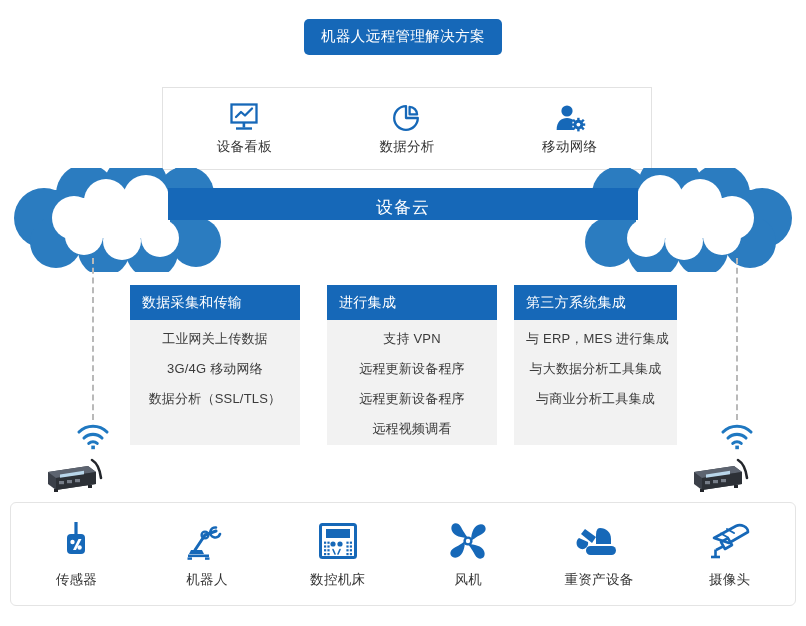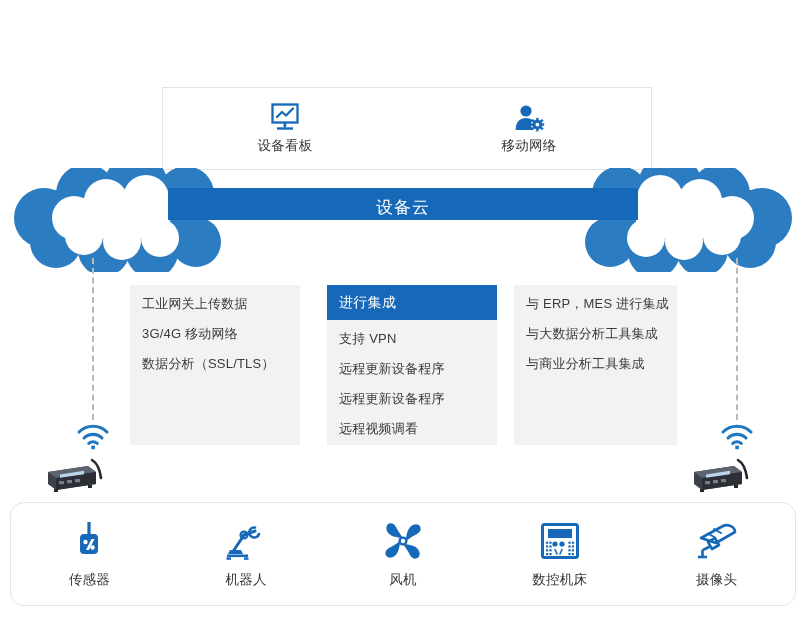--- a/index.html
+++ b/index.html
@@ -40,21 +40,20 @@
 
   
   .feature-box {
     position: absolute;
     left: 162px; top: 87px;
     width: 488px; height: 81px;
     border: 1px solid #e2e2e2;
     background: #ffffff;
     display: flex;
     align-items: center;
-    font-family: Liberation Mono, monospace;
   }
   .feature-item {
     flex: 1;
     display: flex;
     flex-direction: column;
     align-items: center;
     justify-content: center;
     gap: 7px;
   }
   .feature-item .ficon {
@@ -119,20 +118,21 @@
   .panel-body {
     padding: 12px 12px 0 12px;
   }
   .panel-body .pline {
     font-size: 13px;
     color: #3b3b3b;
     line-height: 1;
     margin-bottom: 17px;
     white-space: nowrap;
     letter-spacing: .2px;
+    text-align: center;
   }
 
   
   .wifi {
     position: absolute;
     width: 34px; height: 26px;
   }
   .wifi-left  { left: 76px;  top: 424px; }
   .wifi-right { left: 720px; top: 424px; }
 
@@ -142,21 +142,21 @@
   }
   .gw-left  { left: 44px;  top: 456px; }
   .gw-right { left: 690px; top: 456px; }
 
   
   .device-box {
     position: absolute;
     left: 10px; top: 502px;
     width: 784px; height: 102px;
     border: 1px solid #e4e4e4;
-    border-radius: 14px;
+    border-radius: 6px;
     background: #ffffff;
     display: flex;
     align-items: center;
   }
   .device-item {
     flex: 1;
     display: flex;
     flex-direction: column;
     align-items: center;
     justify-content: center;
@@ -172,37 +172,47 @@
     font-size: 13.5px;
     color: #333333;
     line-height: 1;
     letter-spacing: .3px;
   }
 </style>
 </head>
 <body>
 
 <div class="top-buttons">
+  <div class="sol-btn">机器人远程管理解决方案</div>
 </div>
 
 <div class="feature-box">
 
   <div class="feature-item">
     <span class="ficon">
       <svg width="34" height="30" viewBox="0 0 34 30">
         <rect x="4.5" y="1.5" width="25" height="18" fill="none" stroke="#1668b8" stroke-width="2.3"></rect>
         <polyline points="9,14 14,9 18,12.5 25,5.5" fill="none" stroke="#1668b8" stroke-width="2.3" stroke-linejoin="round" stroke-linecap="round"></polyline>
         <rect x="15.6" y="19.5" width="2.6" height="5" fill="#1668b8"></rect>
         <rect x="9" y="24.3" width="16" height="2.4" fill="#1668b8"></rect>
       </svg>
     </span>
     <span class="flabel">设备看板</span>
   </div>
 
 
+  <div class="feature-item">
+    <span class="ficon">
+      <svg width="32" height="30" viewBox="0 0 32 30">
+        <path d="M15,3.2 A11.8,11.8 0 1 0 26.8,15 L15,15 Z" fill="none" stroke="#1668b8" stroke-width="2.3" stroke-linejoin="round"></path>
+        <path d="M18.6,3.9 L18.6,11.4 L26.1,11.4 A7.6,7.6 0 0 0 18.6,3.9 Z" fill="none" stroke="#1668b8" stroke-width="2.3" stroke-linejoin="round"></path>
+      </svg>
+    </span>
+    <span class="flabel">数据分析</span>
+  </div>
 
   <div class="feature-item">
     <span class="ficon">
       <svg width="34" height="30" viewBox="0 0 34 30">
         <circle cx="14" cy="8" r="5.6" fill="#1668b8"></circle>
         <path d="M3.6,27 C3.6,18.6 8.4,15 14,15 C19.6,15 24.4,18.6 24.4,27 Z" fill="#1668b8"></path>
         <circle cx="25.4" cy="21.6" r="6.4" fill="#ffffff"></circle>
         <g fill="#1668b8">
           <circle cx="25.4" cy="21.6" r="4.9"></circle>
           <rect x="24.2" y="14.8" width="2.4" height="3.1"></rect>
@@ -279,38 +289,40 @@
 
     <rect x="168" y="20" width="470" height="32" fill="#1668b8"></rect>
   </svg>
 </div>
 <div class="cloud-label">设备云</div>
 
 <div class="dash-line dash-left"></div>
 <div class="dash-line dash-right"></div>
 
 <div class="panel panel-1">
+  <div class="panel-head">数据采集和传输</div>
   <div class="panel-body">
     <div class="pline">工业网关上传数据</div>
     <div class="pline">3G/4G 移动网络</div>
     <div class="pline">数据分析（SSL/TLS）</div>
   </div>
 </div>
 
 <div class="panel panel-2">
   <div class="panel-head">进行集成</div>
   <div class="panel-body">
     <div class="pline">支持 VPN</div>
     <div class="pline">远程更新设备程序</div>
     <div class="pline">远程更新设备程序</div>
     <div class="pline">远程视频调看</div>
   </div>
 </div>
 
 <div class="panel panel-3">
+  <div class="panel-head">第三方系统集成</div>
   <div class="panel-body">
     <div class="pline">与 ERP，MES 进行集成</div>
     <div class="pline">与大数据分析工具集成</div>
     <div class="pline">与商业分析工具集成</div>
   </div>
 </div>
 
 <div class="wifi wifi-left">
   <svg width="34" height="26" viewBox="0 0 34 26">
     <path d="M3,8 A20,20 0 0 1 31,8" fill="none" stroke="#1f78c1" stroke-width="3.1" stroke-linecap="round"></path>
@@ -379,36 +391,20 @@
         <path d="M19,13 L30,9" fill="none" stroke="#1668b8" stroke-width="3" stroke-linecap="round"></path>
         <circle cx="19" cy="13" r="3.4" fill="none" stroke="#1668b8" stroke-width="2.4"></circle>
         <path d="M30,5.5 A5,5 0 1 0 34,12" fill="none" stroke="#1668b8" stroke-width="2.6" stroke-linecap="round"></path>
         <path d="M5,28 L16,28 L18,32 L3,32 Z" fill="#1668b8"></path>
         <rect x="2" y="32.5" width="21" height="2.6" fill="#1668b8"></rect>
         <rect x="1.5" y="35.4" width="4.5" height="2.4" fill="#1668b8"></rect>
         <rect x="19" y="35.4" width="4.5" height="2.4" fill="#1668b8"></rect>
       </svg>
     </span>
     <span class="dlabel">机器人</span>
-  </div>
-
-  <div class="device-item">
-    <span class="dicon">
-      <svg width="40" height="40" viewBox="0 0 40 40">
-        <g fill="#1668b8">
-          <path d="M20,17 C20,17 16,12 13,6 C9,-1 1,3 4,10 C6,15 14,17 20,17 Z"></path>
-          <path d="M23,20 C23,20 28,16 34,13 C41,9 37,1 30,4 C25,6 23,14 23,20 Z"></path>
-          <path d="M20,23 C20,23 24,28 27,34 C31,41 39,37 36,30 C34,25 26,23 20,23 Z"></path>
-          <path d="M17,20 C17,20 12,24 6,27 C-1,31 3,39 10,36 C15,34 17,26 17,20 Z"></path>
-        </g>
-        <circle cx="20" cy="20" r="4.6" fill="#1668b8"></circle>
-        <circle cx="20" cy="20" r="2.2" fill="#ffffff"></circle>
-      </svg>
-    </span>
-    <span class="dlabel">风机</span>
   </div>
 
   <div class="device-item">
     <span class="dicon">
       <svg width="40" height="38" viewBox="0 0 40 38">
         <rect x="2.5" y="2.5" width="35" height="33" rx="2" fill="none" stroke="#1668b8" stroke-width="3"></rect>
         <rect x="8" y="7" width="24" height="9" fill="#1668b8"></rect>
         <g fill="#1668b8">
           <circle cx="15" cy="22" r="2.6"></circle>
             <circle cx="22" cy="22" r="2.6"></circle>
@@ -428,20 +424,47 @@
             <rect x="9.4" y="31" width="2.2" height="2.2"></rect>
           <rect x="28.4" y="31" width="2.2" height="2.2"></rect>
             <rect x="31.8" y="31" width="2.2" height="2.2"></rect>
         </g>
         <path d="M15,27.5 L17,32 M22,27.5 L20,32" fill="none" stroke="#1668b8" stroke-width="1.6" stroke-linecap="round"></path>
       </svg>
     </span>
     <span class="dlabel">数控机床</span>
   </div>
 
+  <div class="device-item">
+    <span class="dicon">
+      <svg width="40" height="40" viewBox="0 0 40 40">
+        <g fill="#1668b8">
+          <path d="M20,17 C20,17 16,12 13,6 C9,-1 1,3 4,10 C6,15 14,17 20,17 Z"></path>
+          <path d="M23,20 C23,20 28,16 34,13 C41,9 37,1 30,4 C25,6 23,14 23,20 Z"></path>
+          <path d="M20,23 C20,23 24,28 27,34 C31,41 39,37 36,30 C34,25 26,23 20,23 Z"></path>
+          <path d="M17,20 C17,20 12,24 6,27 C-1,31 3,39 10,36 C15,34 17,26 17,20 Z"></path>
+        </g>
+        <circle cx="20" cy="20" r="4.6" fill="#1668b8"></circle>
+        <circle cx="20" cy="20" r="2.2" fill="#ffffff"></circle>
+      </svg>
+    </span>
+    <span class="dlabel">风机</span>
+  </div>
+
+  <div class="device-item">
+    <span class="dicon">
+      <svg width="46" height="34" viewBox="0 0 46 34">
+        <path d="M24,4 C30,4 35,8 35,15 L35,20 L20,20 L20,12 C20,7 21,4 24,4 Z" fill="#1668b8"></path>
+        <path d="M20,13 L9,5 L5,10 L16,19 Z" fill="#1668b8"></path>
+        <path d="M3,14 C-1,17 0,24 5,25 C9,26 13,22 12,18 Z" fill="#1668b8"></path>
+        <rect x="10" y="22" width="30" height="9" rx="4.5" fill="#1668b8"></rect>
+      </svg>
+    </span>
+    <span class="dlabel">重资产设备</span>
+  </div>
 
 
   <div class="device-item">
     <span class="dicon">
       <svg width="44" height="38" viewBox="0 0 44 38">
         <g fill="none" stroke="#1668b8" stroke-width="2.6" stroke-linejoin="round">
           <path d="M6,16 L28,4 C33,1.5 40,5 40,10 L21,21 Z"></path>
           <path d="M13,20 L20,16.2 L24,23 L17,27 Z"></path>
           <path d="M8,28 L15,24.5"></path>
           <path d="M7.5,27.5 L7.5,35"></path>

